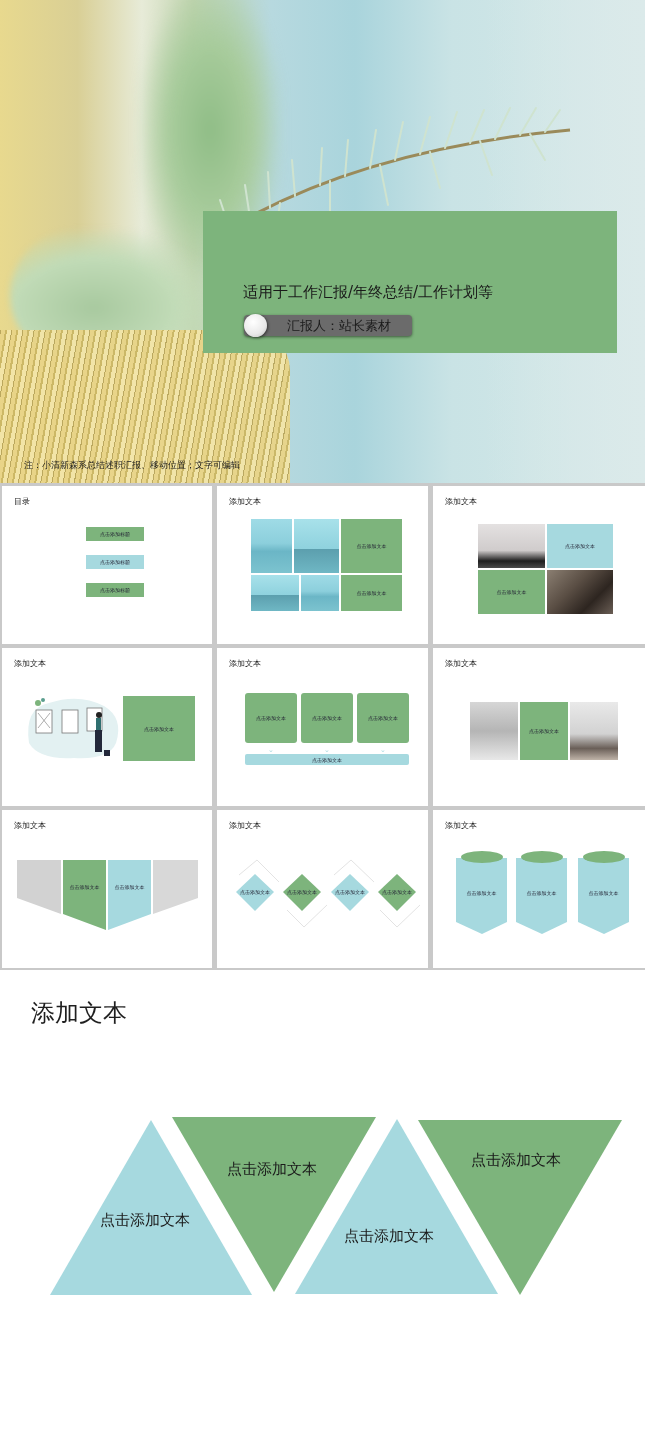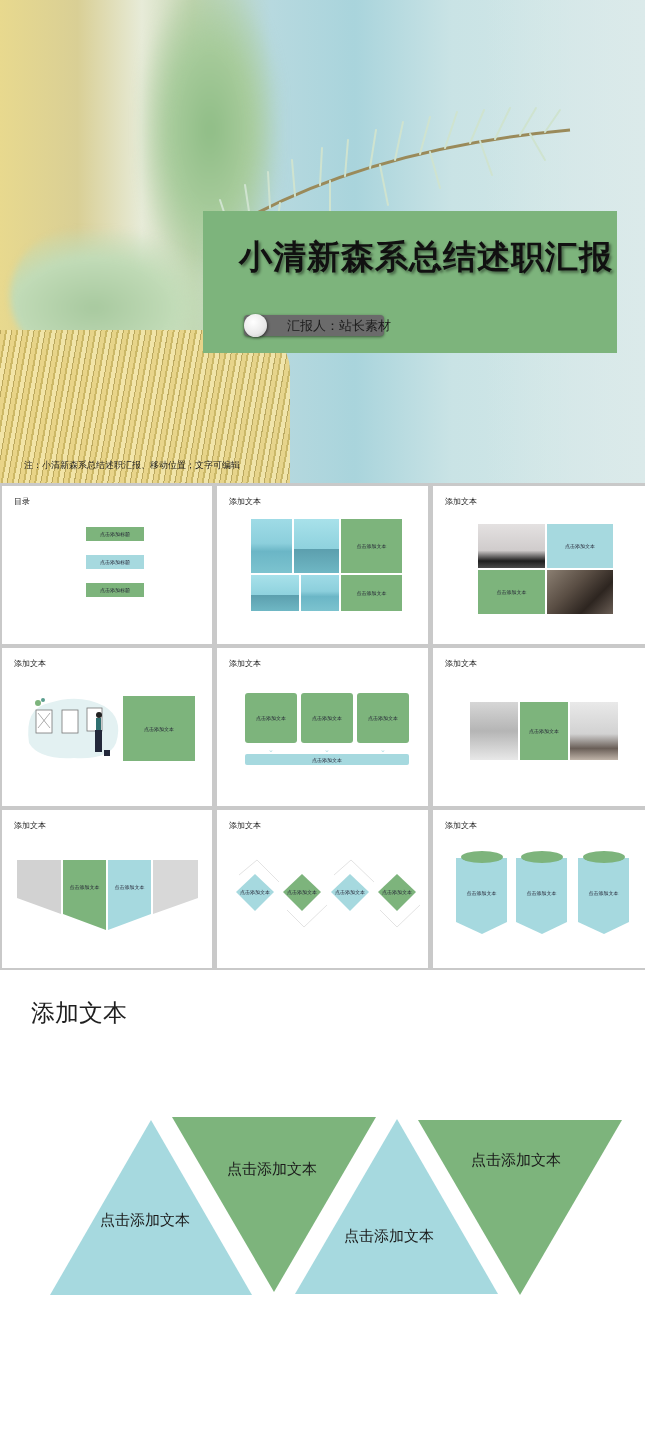--- a/index.html
+++ b/index.html
@@ -17,21 +17,21 @@
     border-top-right-radius: 40px; opacity: 0.95; }
   .cover .leaves { position: absolute; left: 10px; top: 230px; width: 210px; height: 130px; border-radius: 80px;
     background: radial-gradient(ellipse at 40% 60%, #a8c99f 0%, #c1dbb7 45%, rgba(220,235,215,0) 75%); filter: blur(3px); }
   .cover .soft-right { position: absolute; right: 0; top: 0; width: 160px; height: 483px;
     background: linear-gradient(90deg, rgba(210,230,230,0) 0%, #dbeaea 100%); }
 
   .title-panel { position: absolute; left: 203px; top: 211px; width: 414px; height: 142px; background: #7db47c; }
   .title-panel .main-title { position: absolute; left: 36px; top: 24px; font-size: 33px; font-weight: bold; color: #111;
     letter-spacing: 1px; text-shadow: 2px 2px 3px rgba(0,0,0,0.45); white-space: nowrap; }
   .title-panel .subtitle { position: absolute; left: 40px; top: 72px; font-size: 15px; color: #1a1a1a; white-space: nowrap; }
-  .reporter { position: absolute; left: 41px; top: 104px; width: 140px; height: 21px; border-radius: 4px;
+  .reporter { position: absolute; left: 41px; top: 104px; width: 168px; height: 21px; border-radius: 4px;
     background: #6b6b6b; box-shadow: 0 1px 3px rgba(0,0,0,0.5); }
   .reporter .knob { position: absolute; left: 0; top: -1px; width: 23px; height: 23px; border-radius: 50%;
     background: radial-gradient(circle at 40% 35%, #ffffff 0%, #e9e9e9 60%, #bdbdbd 100%); box-shadow: 1px 1px 3px rgba(0,0,0,0.5); }
   .reporter .label { position: absolute; left: 43px; top: 2px; font-size: 13px; color: #1b1b1b; white-space: nowrap; }
   .cover-note { position: absolute; left: 24px; top: 459px; font-size: 9px; color: #222; white-space: nowrap; }
 
   
   .grid { position: absolute; left: 0; top: 483px; width: 645px; height: 487px; background: #c9c9c9; }
   .slide { position: absolute; background: #fff; overflow: hidden; padding-left: 36px; }
   .slide .s-title { position: absolute; left: 12px; top: 10px; font-size: 8px; color: #222; white-space: nowrap; }
@@ -83,21 +83,21 @@
         <line x1="80" y1="113" x2="75" y2="150"></line>
         <line x1="130" y1="91" x2="130" y2="130"></line>
       <line x1="180" y1="75" x2="188" y2="115"></line>
         <line x1="230" y1="62" x2="240" y2="98"></line>
         <line x1="280" y1="51" x2="292" y2="85"></line>
       <line x1="330" y1="44" x2="345" y2="70"></line>
     </g>
   </svg>
 
   <div class="title-panel">
-    <div class="main-title">小清新森系总结述职汇报</div>
+    <div class="subtitle">适用于工作汇报/年终总结/工作计划等</div>
     <div class="reporter">
       <div class="knob"></div>
       <div class="label">汇报人：站长素材</div>
     </div>
   </div>
   <div class="cover-note">注：小清新森系总结述职汇报、移动位置；文字可编辑</div>
 </section>
 
 <section class="grid">
 

